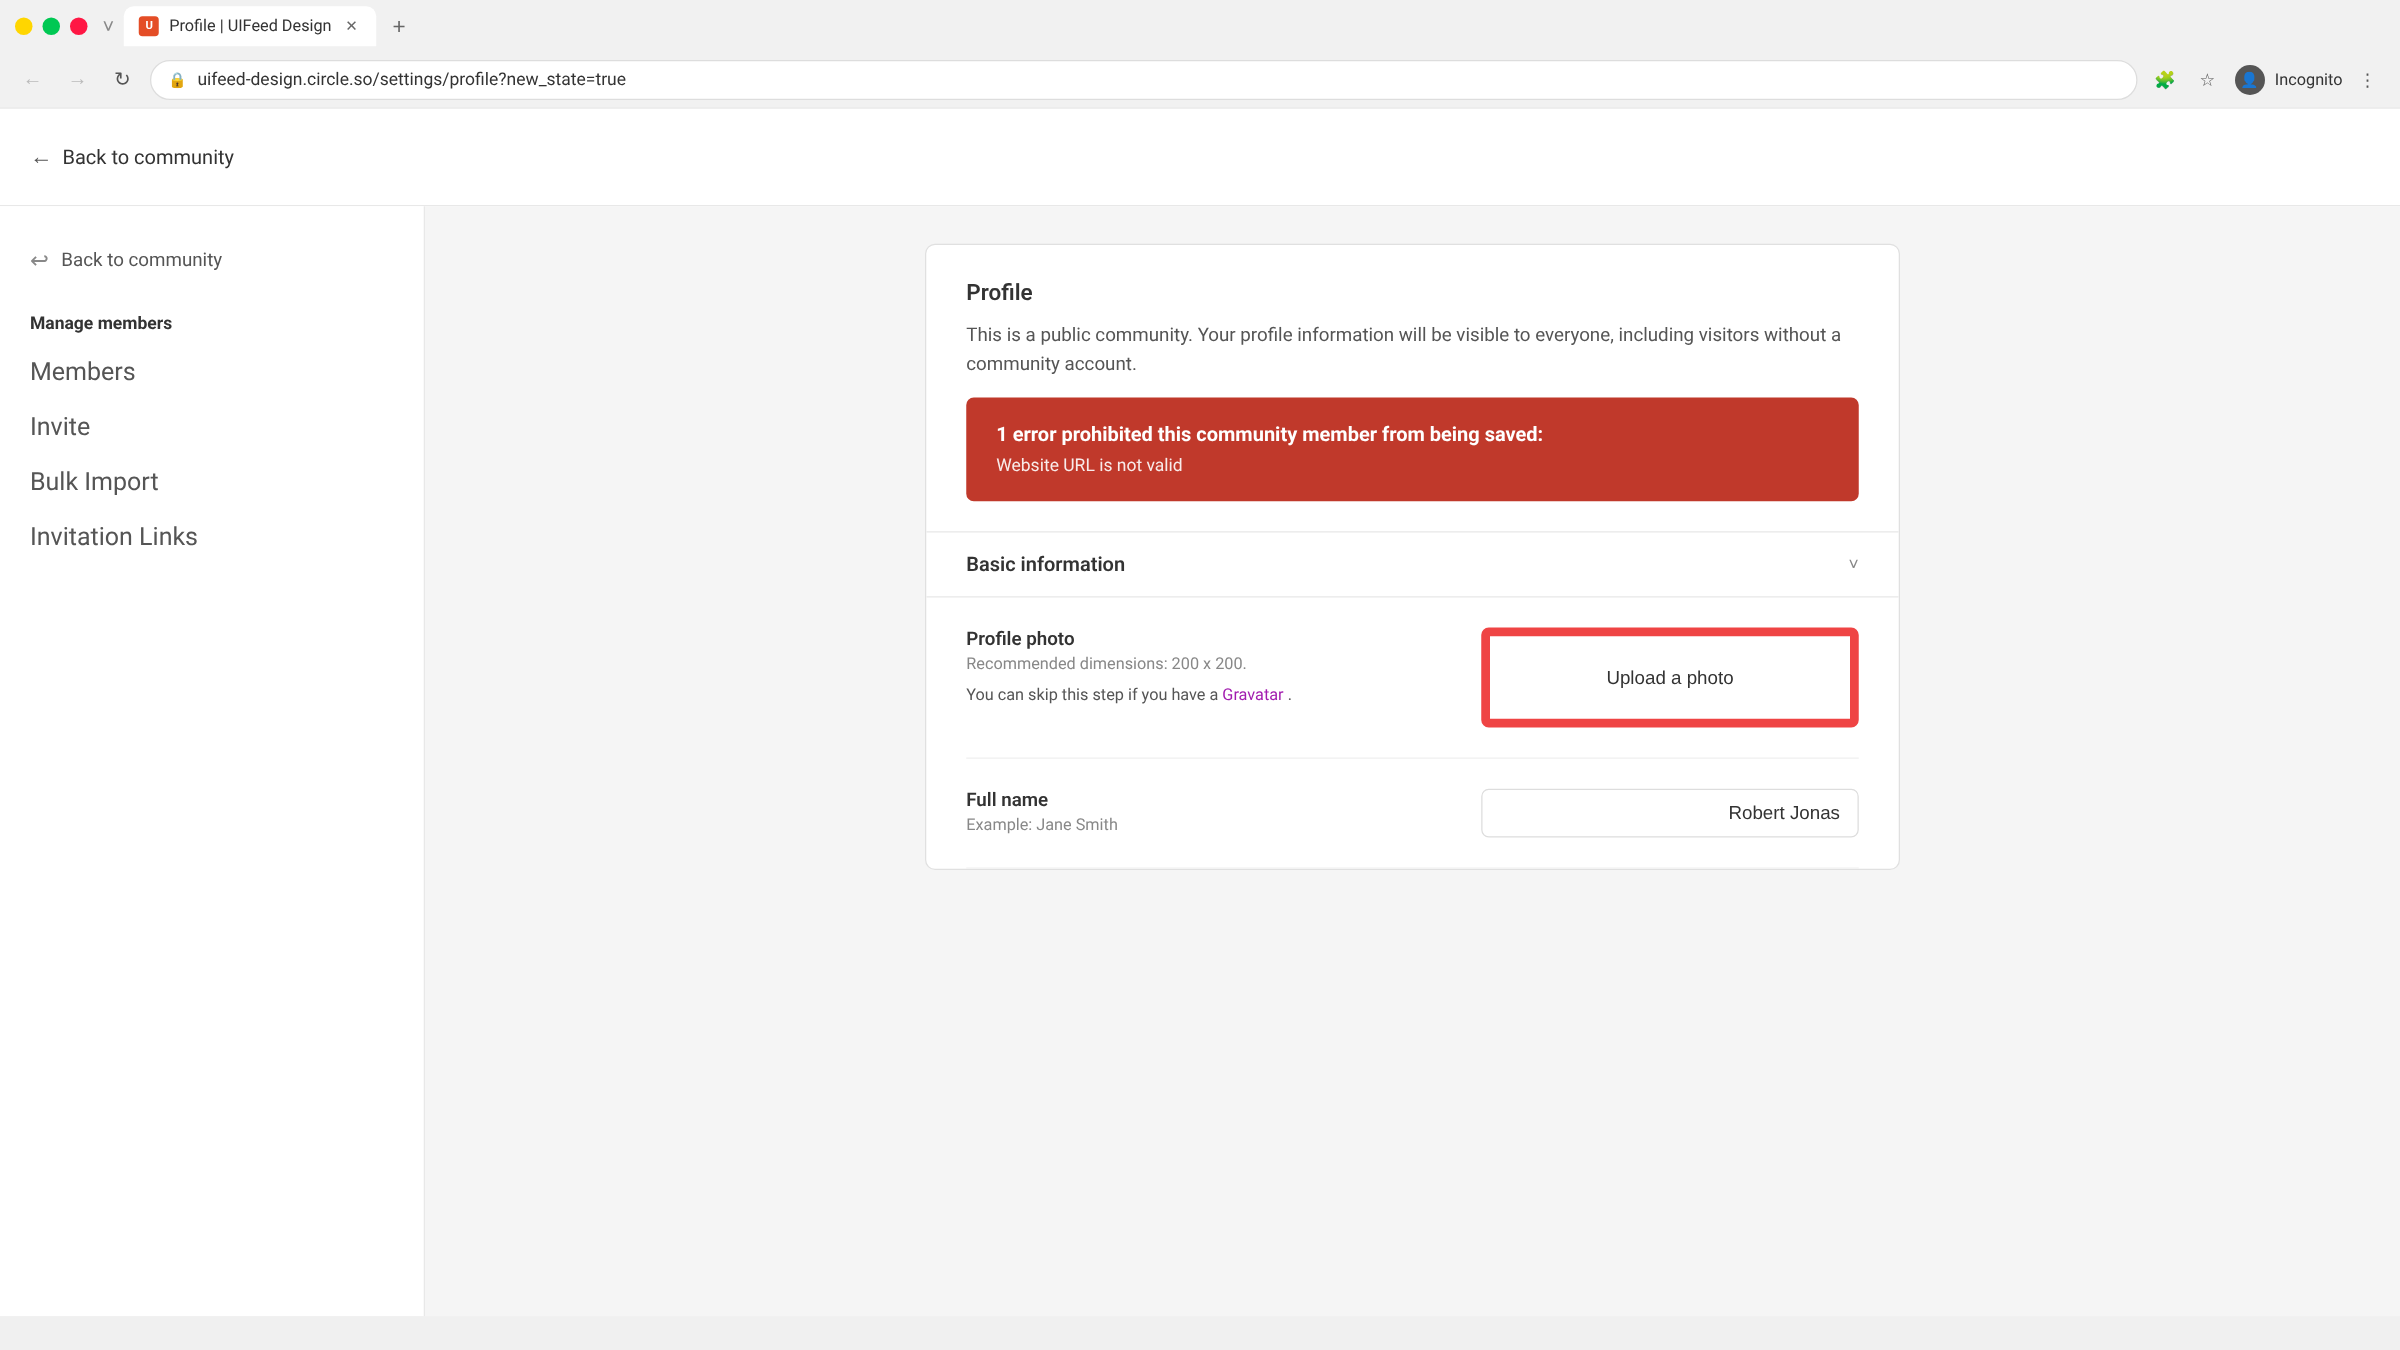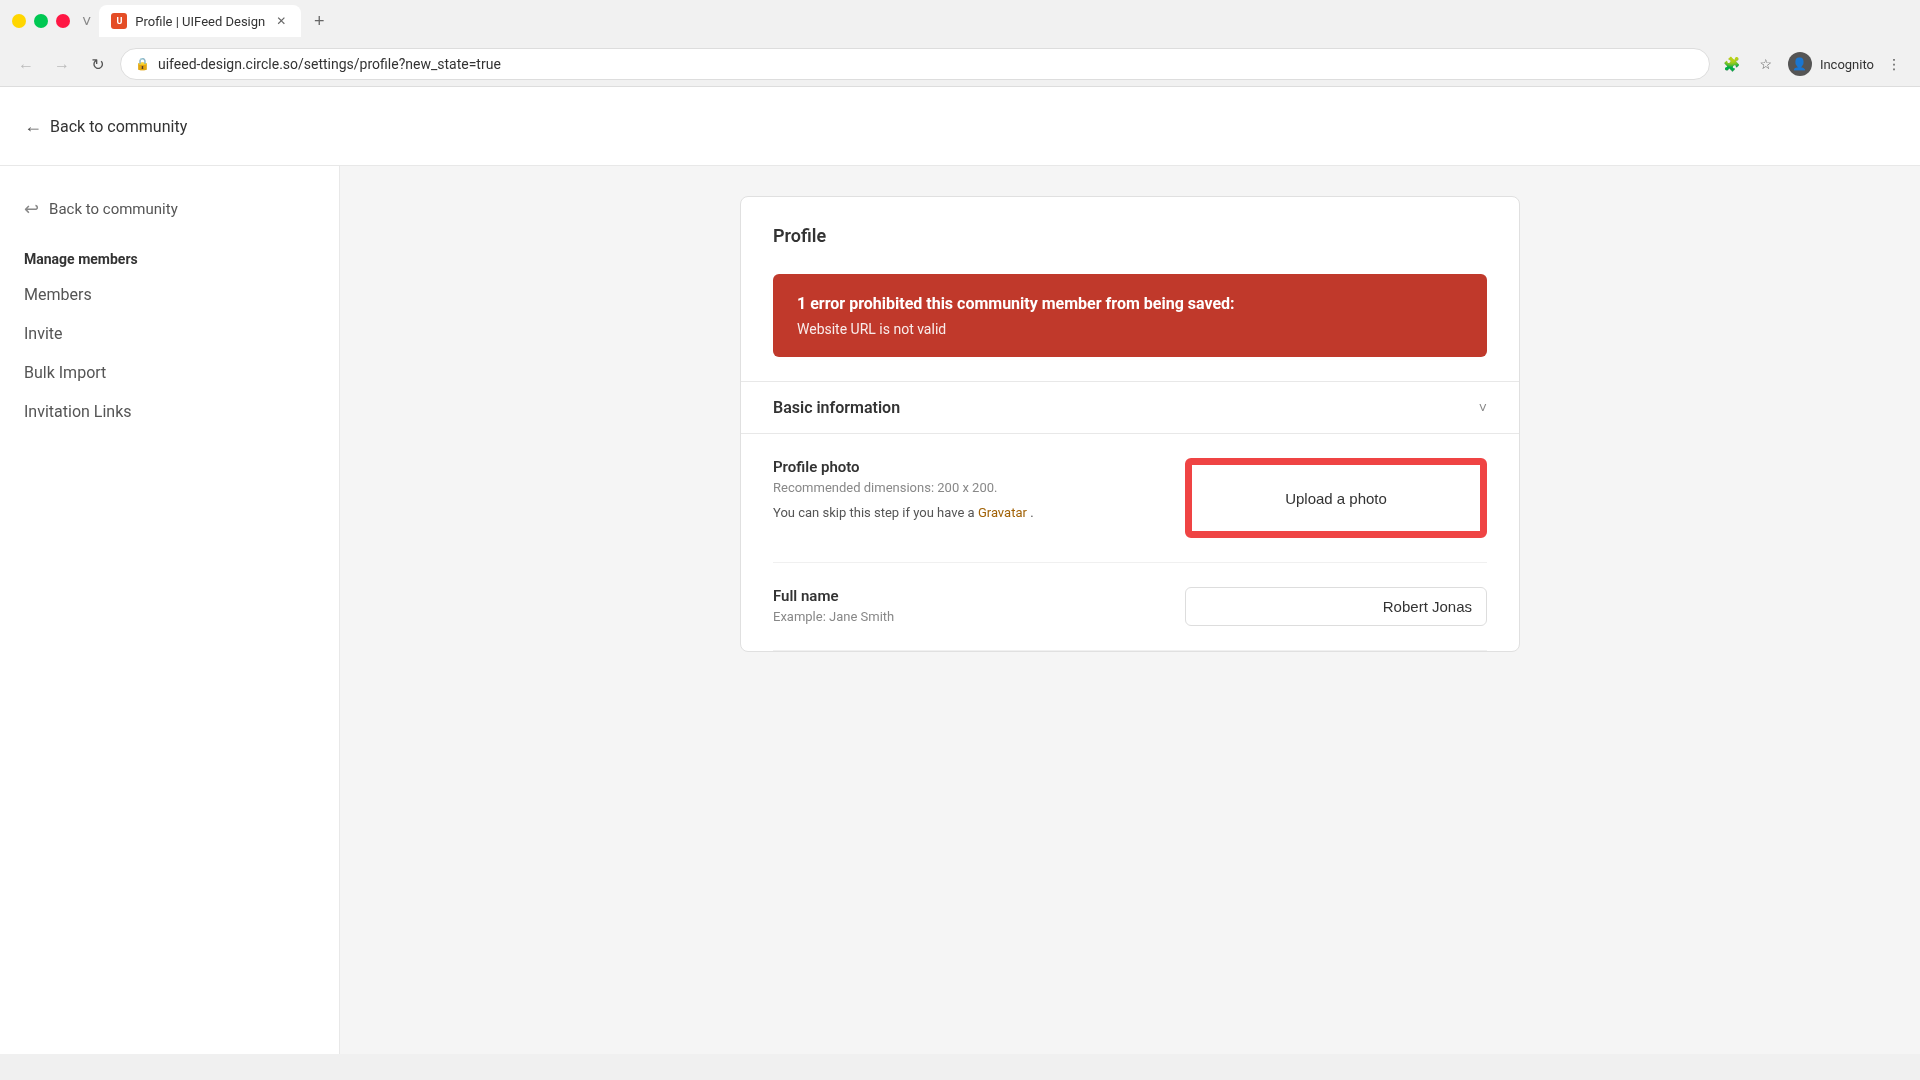--- a/index.html
+++ b/index.html
@@ -199,21 +199,21 @@
 
     .sidebar-section-title {
       font-size: 14px;
       font-weight: 700;
       color: #333;
       padding: 12px 24px 8px;
     }
     .sidebar-nav-item {
       display: block;
       padding: 10px 24px;
-      font-size: 16px;
+      font-size: 20px;
       color: #555;
       cursor: pointer;
       text-decoration: none;
     }
 
     
     .main-content {
       flex: 1;
       background: #f5f5f5;
       padding: 30px;
@@ -302,21 +302,21 @@
     .form-hint {
       font-size: 13px;
       color: #888;
     }
     .form-gravatar-hint {
       font-size: 13px;
       color: #555;
       margin-top: 10px;
     }
     .gravatar-link {
-      color: #a16207;
+      color: #a21caf;
       text-decoration: none;
     }
 
     .form-input-col {
       flex: 1;
     }
 
     .upload-photo-btn {
       display: flex;
       align-items: center;
@@ -411,20 +411,21 @@
       <a class="sidebar-nav-item" href="#">Invite</a>
       <a class="sidebar-nav-item" href="#">Bulk Import</a>
       <a class="sidebar-nav-item" href="#">Invitation Links</a>
     </div>
 
     <div class="main-content">
       <div class="content-card">
 
         <div class="card-header">
           <div class="card-title">Profile</div>
+          <div class="card-description">This is a public community. Your profile information will be visible to everyone, including visitors without a community account.</div>
         </div>
 
         <div class="error-banner">
           <div class="error-title">1 error prohibited this community member from being saved:</div>
           <div class="error-detail">Website URL is not valid</div>
         </div>
 
         <div class="section-header">
           <span class="section-title">Basic information</span>
           <span class="chevron-icon">˅</span>

